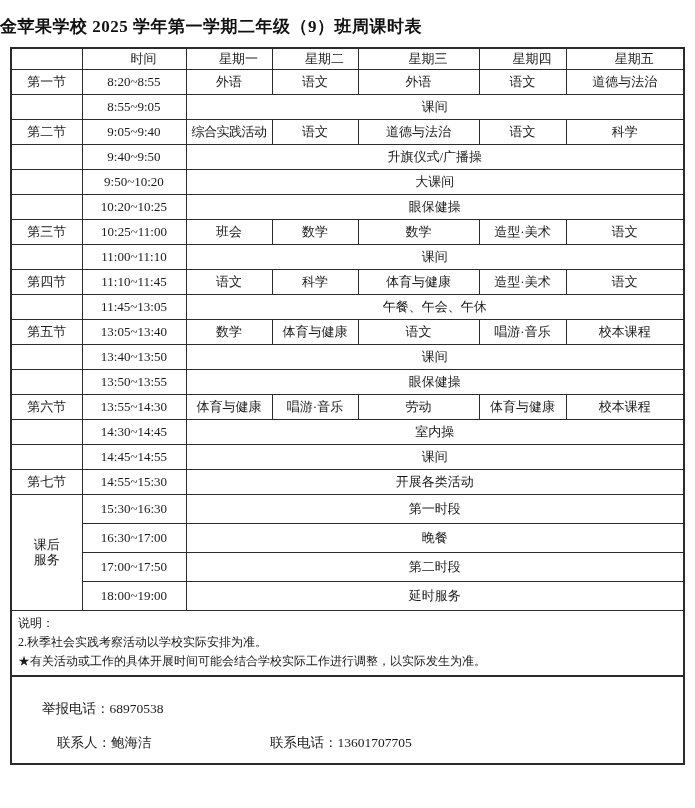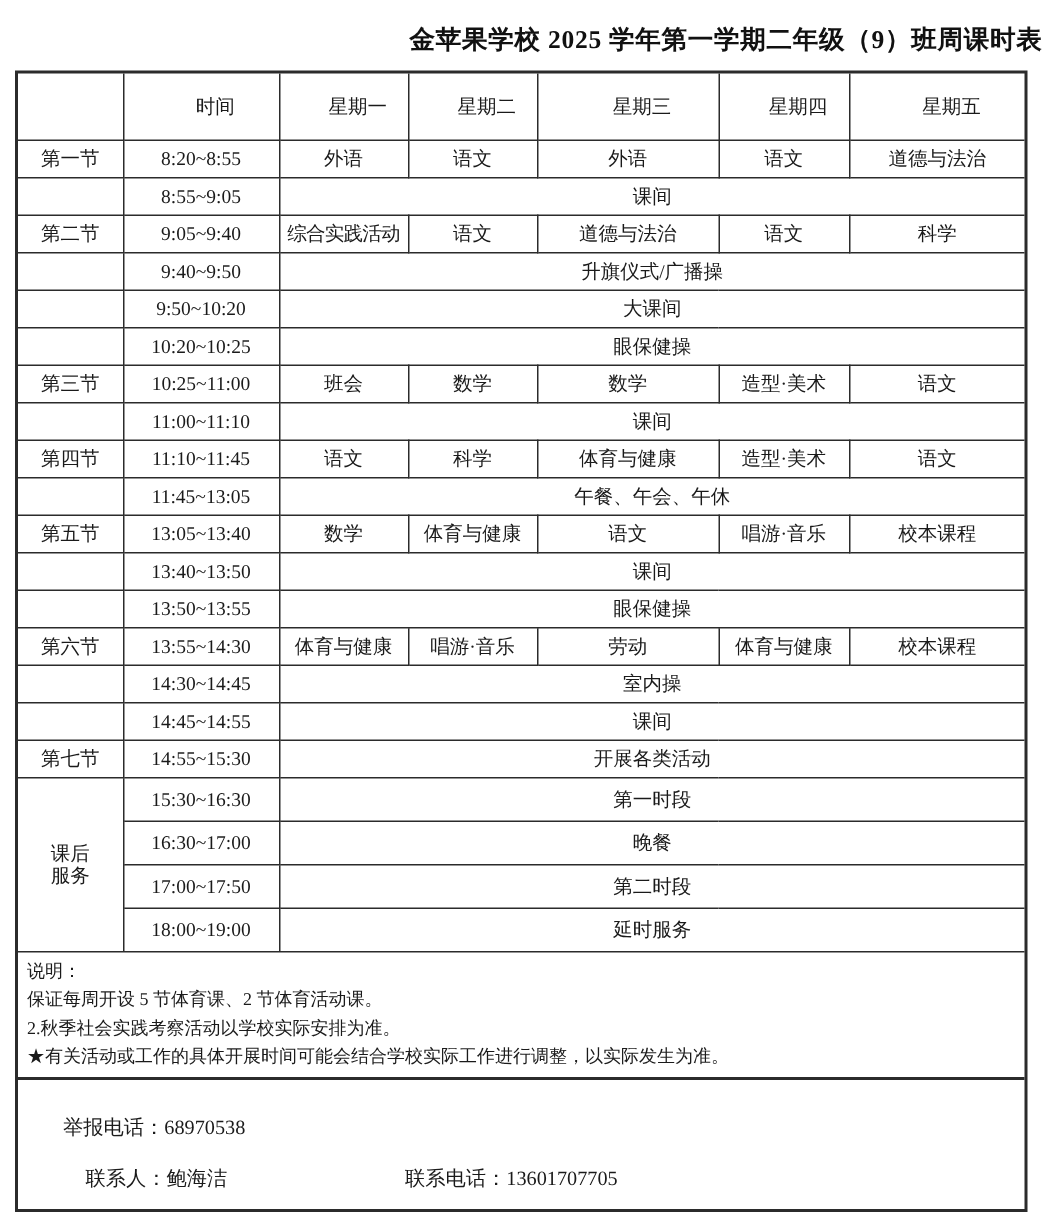--- a/index.html
+++ b/index.html
@@ -8,21 +8,21 @@
     background: #ffffff;
     width: 695px;
     height: 808px;
     font-family: "Liberation Serif", "DejaVu Serif", serif;
     color: #1a1a1a;
   }
   .page { width: 695px; height: 808px; overflow: hidden; }
   .title {
     font-size: 17px;
     font-weight: bold;
-    text-align: right;
+    text-align: left;
     margin: 15px 0 9px 0;
     letter-spacing: 0.5px;
     color: #111;
   }
   .sheet {
     width: 675px;
     margin: 0 auto;
     border: 2px solid #2b2b2b;
     box-sizing: border-box;
     background: #fff;
@@ -36,21 +36,21 @@
   table.schedule td {
     border: 1px solid #2b2b2b;
     text-align: center;
     vertical-align: middle;
     font-size: 13px;
     line-height: 1.15;
     padding: 0 1px;
     height: 24px;
     overflow: hidden;
   }
-  table.schedule thead td { height: 44px; padding-left: 20px; }
+  table.schedule thead td { height: 20px; padding-left: 20px; }
   table.schedule tr.tall td { height: 28px; }
   .pcell { white-space: pre-line; }
   td.small { font-size: 10.5px; letter-spacing: -0.5px; }
   .notes {
     border-top: 1px solid #2b2b2b;
     padding: 3px 6px 4px 6px;
     font-size: 12px;
     line-height: 19px;
   }
   .note-line { white-space: nowrap; overflow: hidden; }
@@ -225,21 +225,20 @@
           </tr>
           <tr class="tall">
             <td class="tcell">18:00~19:00</td>
             <td class="scell" colspan="5">延时服务</td>
           </tr>
         </tbody>
     </table>
 
     <div class="notes" id="notes">
         <div class="note-line">说明：</div>
-        <div class="note-line">保证每周开设 5 节体育课、2 节体育活动课。</div>
         <div class="note-line">2.秋季社会实践考察活动以学校实际安排为准。</div>
         <div class="note-line">★有关活动或工作的具体开展时间可能会结合学校实际工作进行调整，以实际发生为准。</div>
       </div>
 
     <div class="contact">
       <div class="frow">
         <span class="fitem"><span>举报电话：</span><span>68970538</span></span>
       </div>
       <div class="frow frow2">
         <span class="fitem"><span>联系人：</span><span>鲍海洁</span></span>

